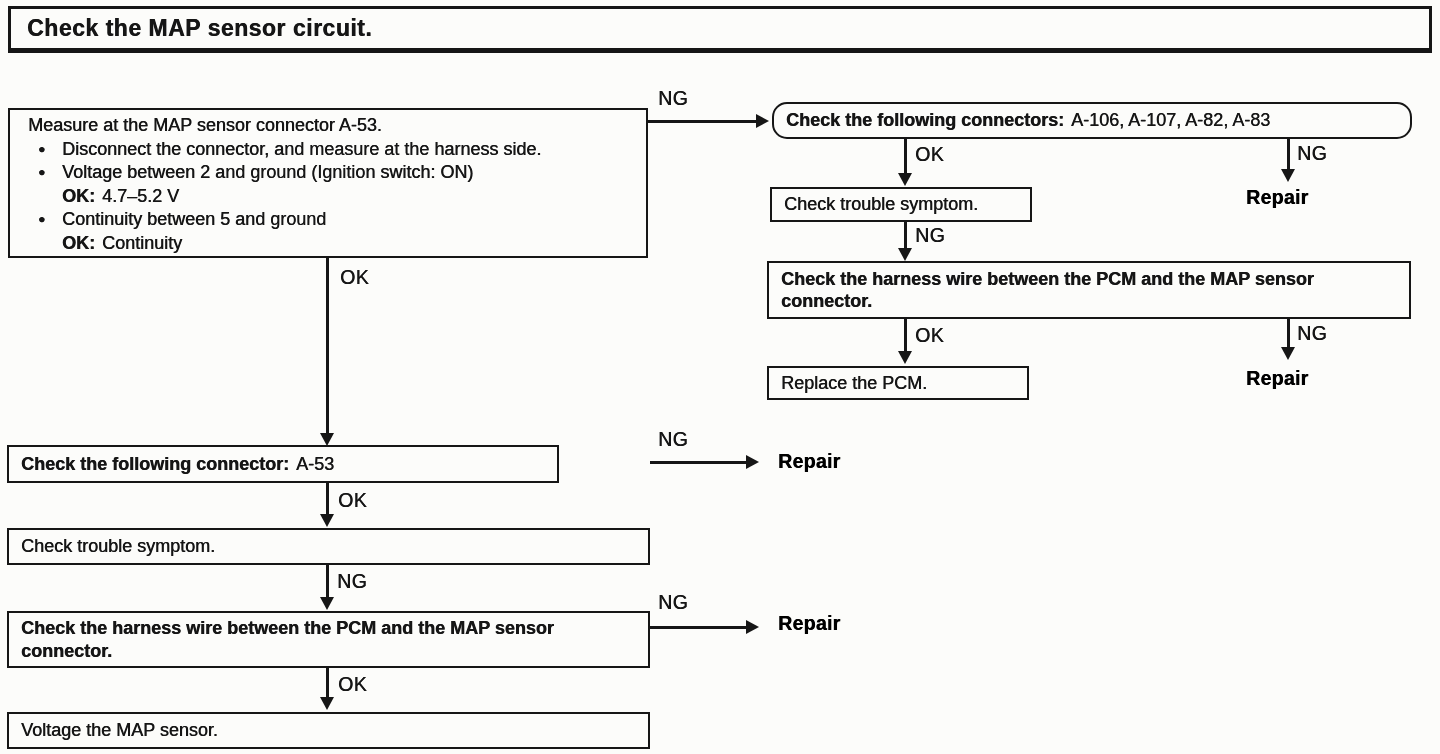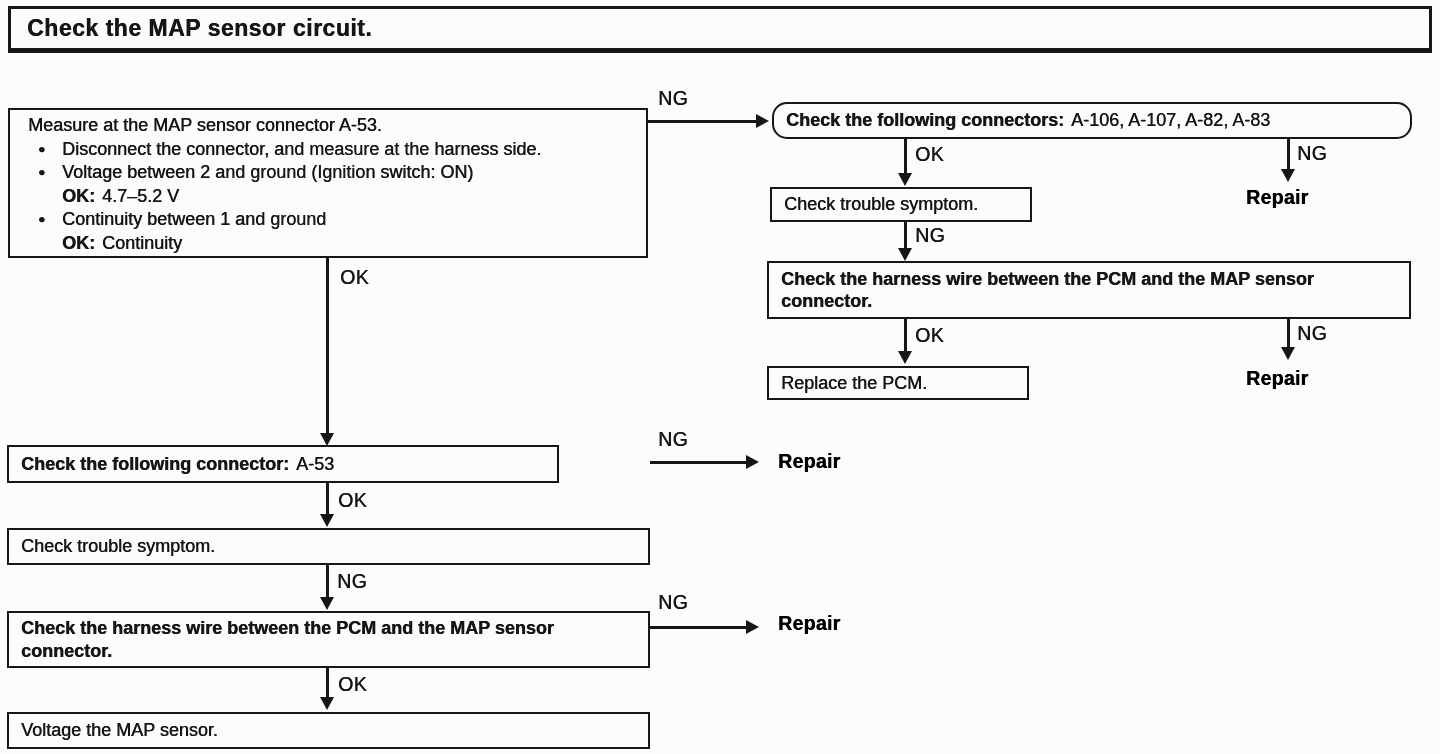--- a/index.html
+++ b/index.html
@@ -71,21 +71,21 @@
     <div class="row">
       <span class="bul">●</span>
       <span>Voltage between 2 and ground (Ignition switch: ON)</span>
     </div>
     <div class="row">
       <span class="ind blabel">OK:</span>
       <span>4.7–5.2 V</span>
     </div>
     <div class="row">
       <span class="bul">●</span>
-      <span>Continuity between 1 and ground</span>
+      <span>Continuity between 5 and ground</span>
     </div>
     <div class="row">
       <span class="ind blabel">OK:</span>
       <span>Continuity</span>
     </div>
   </div>
 
   <div class="hline" style="left:648px; top:120px; width:110px;"></div>
   <div class="ah-right" style="left:756px; top:114px;"></div>
   <div class="lbl" style="left:658px; top:87px;">NG</div>

